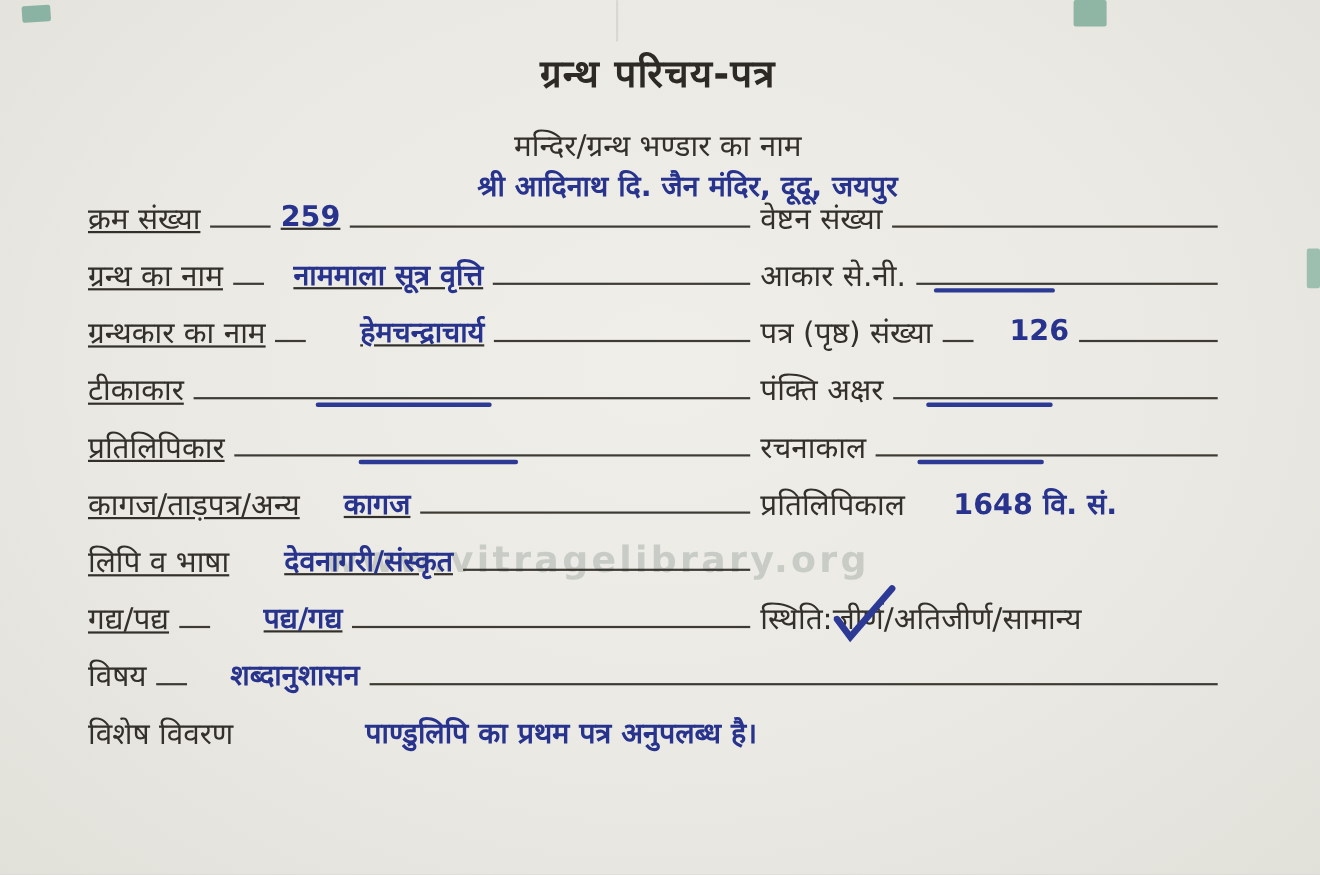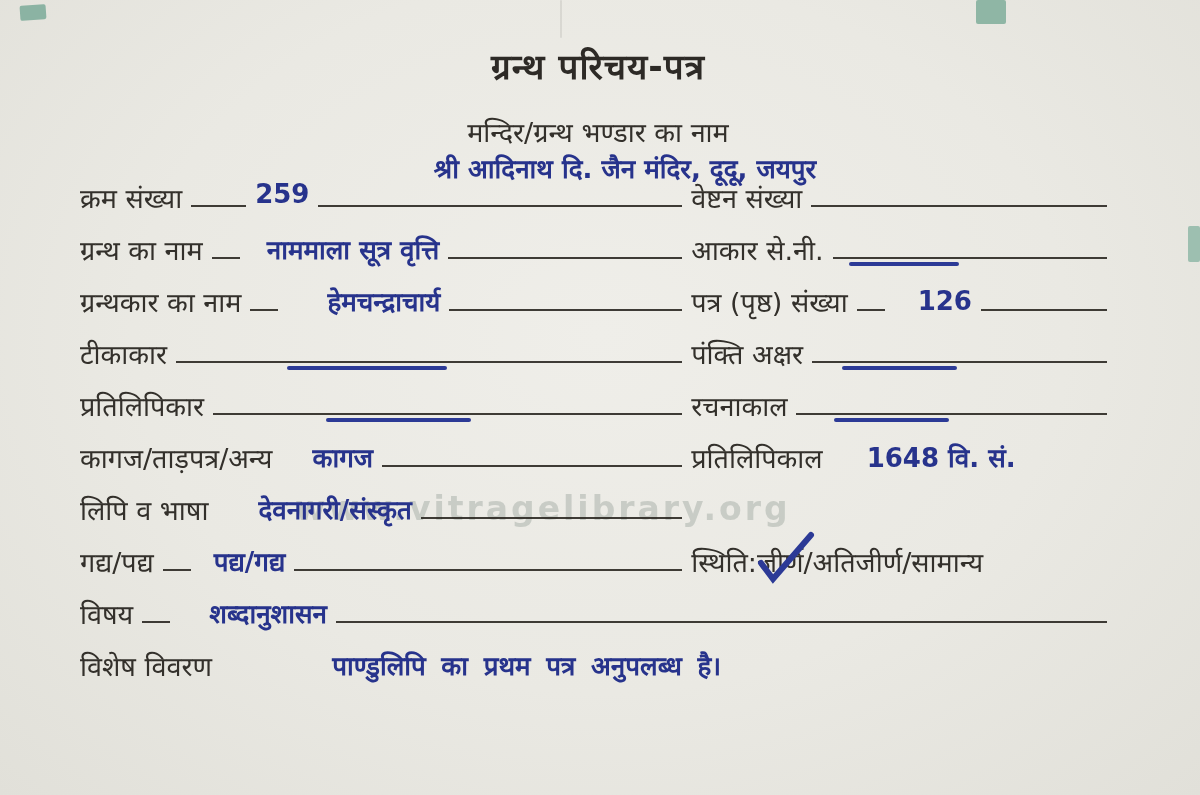--- a/index.html
+++ b/index.html
@@ -20,21 +20,21 @@
   }
 
   .content { position:absolute; left:80px; top:0; width:1036px; }
 
   .title { text-align:center; margin-top:42px; font-size:35px; font-weight:bold;
            letter-spacing:1px; color:#2d2a26; }
 
   .row { display:flex; align-items:center; height:52px; }
   .name-row { margin-top:24px; height:58px;flex-direction:column; }
 
-  .half-left  { width:59%; display:flex; align-items:flex-start; min-width:0; }
+  .half-left  { width:59%; display:flex; align-items:center; min-width:0;text-decoration:underline; }
   .half-right { flex:1; display:flex; align-items:center; min-width:0; }
 
   .lbl { white-space:nowrap; font-size:27px; color:#33302b; }
   .val { white-space:nowrap; font-size:26px; font-weight:bold; color:#27338c; }
 
   .seg, .blank {
     align-self:center; height:2px; background:rgba(38,34,29,0.88);
     position:relative; top:9px; margin:0 9px;
   }
   .seg.grow, .blank.grow { flex:1; }
@@ -165,38 +165,38 @@
         <span class="lbl">लिपि व भाषा</span>
         <span class="val" style="margin-left:50px;">देवनागरी/संस्कृत</span>
         <span class="seg grow"></span>
       </div>
     </div>
 
     <div class="row">
       <div class="half-left">
         <span class="lbl">गद्य/पद्य</span>
         <span class="seg w28"></span>
-        <span class="val" style="margin-left:14px;">पद्य/गद्य</span>
+        <span class="val" style="margin-left:40px;">पद्य/गद्य</span>
         <span class="seg grow"></span>
       </div>
       <div class="half-right">
         <span class="lbl">स्थिति:</span>
           <span class="checked-wrap"><span class="lbl">जीर्ण</span><svg class="check-svg" viewBox="0 0 70 58">
               <polyline points="12,34 24,50 62,6" fill="none" stroke="#2c3a96" stroke-width="6" stroke-linecap="round"></polyline>
             </svg></span>
           <span class="lbl">/अतिजीर्ण/सामान्य</span>
       </div>
     </div>
 
     <div class="row">
       <span class="lbl">विषय</span>
       <span class="seg w28"></span>
       <span class="val" style="margin-left:30px;">शब्दानुशासन</span>
       <span class="seg grow"></span>
     </div>
 
     <div class="row">
       <span class="lbl">विशेष विवरण</span>
-      <span class="val" style="margin-left:120px;font-family:Liberation Mono, monospace;">पाण्डुलिपि का प्रथम पत्र अनुपलब्ध है।</span>
+      <span class="val" style="margin-left:120px;">पाण्डुलिपि का प्रथम पत्र अनुपलब्ध है।</span>
     </div>
 
   </div>
 </div>
 
 </body></html>

